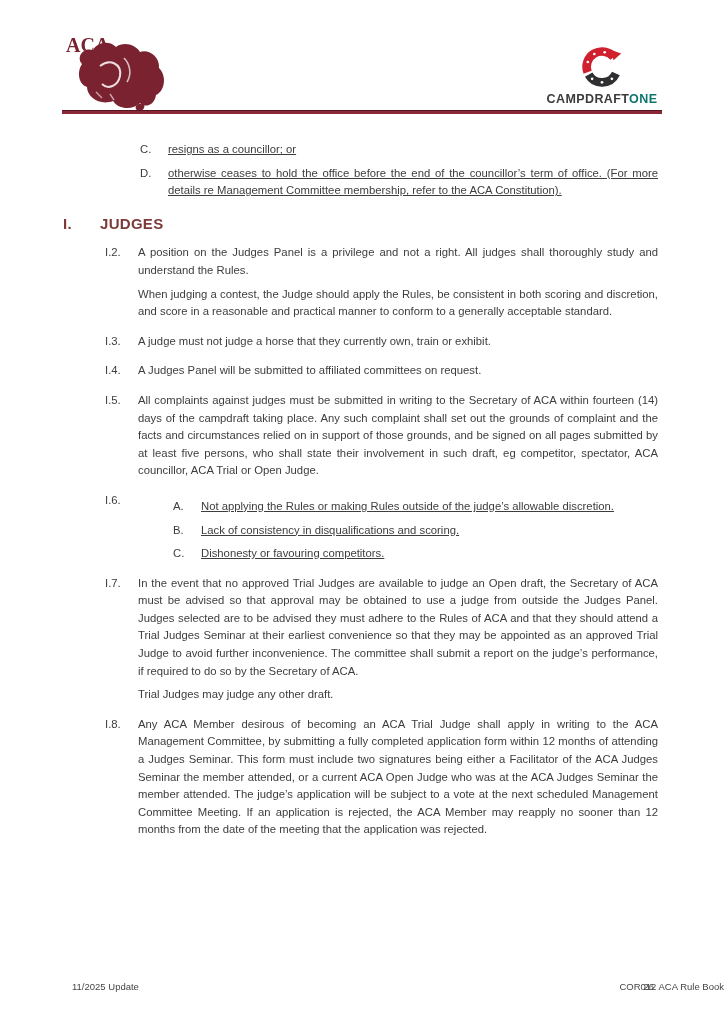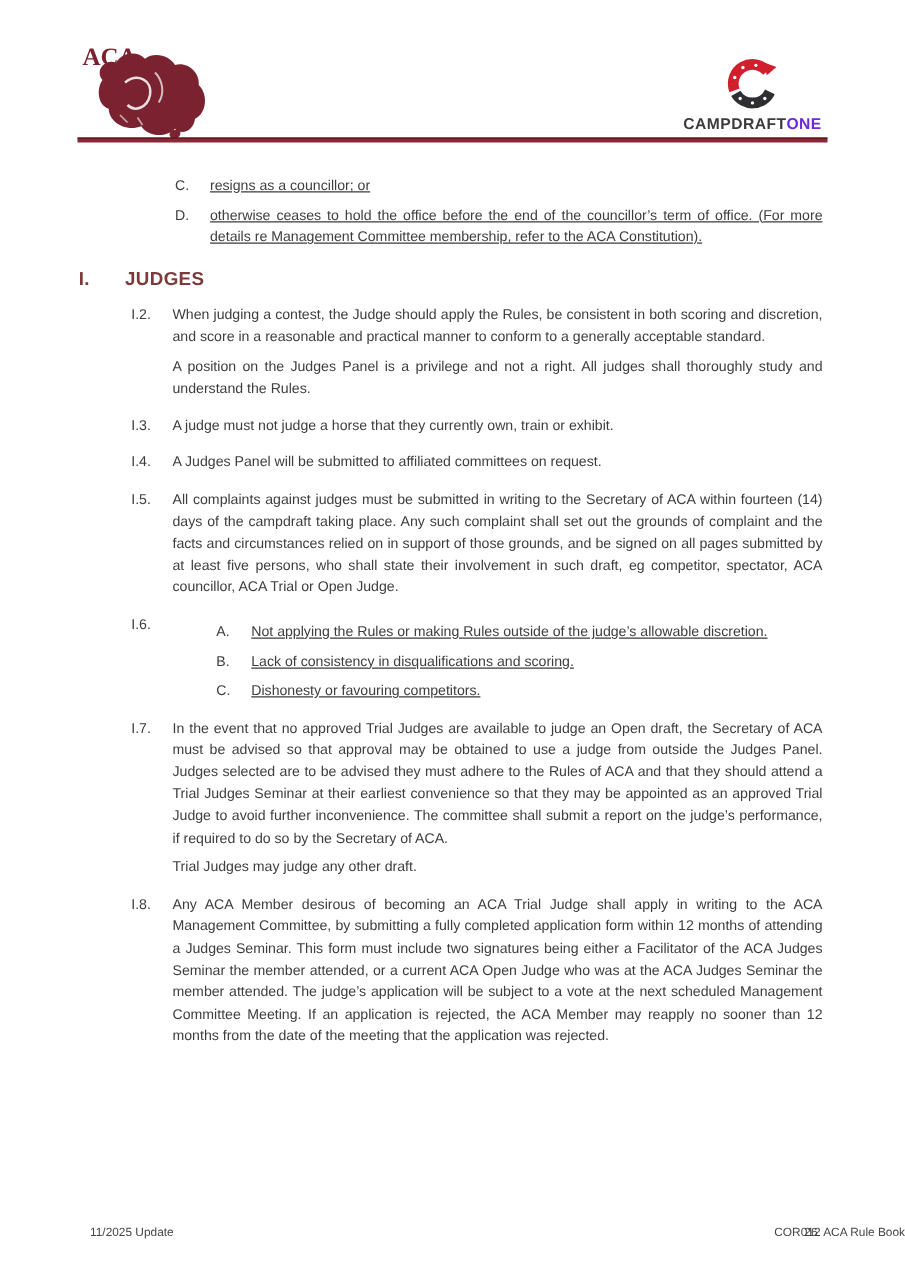--- a/index.html
+++ b/index.html
@@ -13,21 +13,21 @@
     overflow:hidden;
     box-sizing:border-box;
     padding-left:22px;
   }
 
   
   .aca-logo { position:absolute; left:64px; top:34px; width:104px; height:82px; }
   .cd-logo  { position:absolute; right:62px; top:44px; width:120px; text-align:center; }
   .cd-icon  { display:block; margin:0 auto 2px auto; width:46px; height:46px; }
   .cd-wordmark { font-size:12.5px; font-weight:bold; letter-spacing:0.4px; color:#3b3b3d; white-space:nowrap; }
-  .cd-wordmark .one { color:#6d28d9; }
+  .cd-wordmark .one { color:#0f766e; }
   .header-rule {
     position:absolute; left:62px; right:62px; top:110px;
     height:3px; background:#8a2836; border-top:1.5px solid #571521;
   }
 
   
   .content {
     position:absolute; left:63px; top:141px; width:595px;
     font-size:11.3px; line-height:17.6px;
   }
@@ -120,22 +120,22 @@
       <span class="heading-num">I.</span>
       <span>JUDGES</span>
     </div>
 
     <div class="rules">
 
 
       <div class="rule">
         <span class="rule-num">I.2.</span>
         <div class="rule-body">
+          <p>A position on the Judges Panel is a privilege and not a right. All judges shall thoroughly study and understand the Rules.</p>
           <p>When judging a contest, the Judge should apply the Rules, be consistent in both scoring and discretion, and score in a reasonable and practical manner to conform to a generally acceptable standard.</p>
-          <p>A position on the Judges Panel is a privilege and not a right. All judges shall thoroughly study and understand the Rules.</p>
         </div>
       </div>
 
       <div class="rule">
         <span class="rule-num">I.3.</span>
         <div class="rule-body">
           <p>A judge must not judge a horse that they currently own, train or exhibit.</p>
         </div>
       </div>
 

